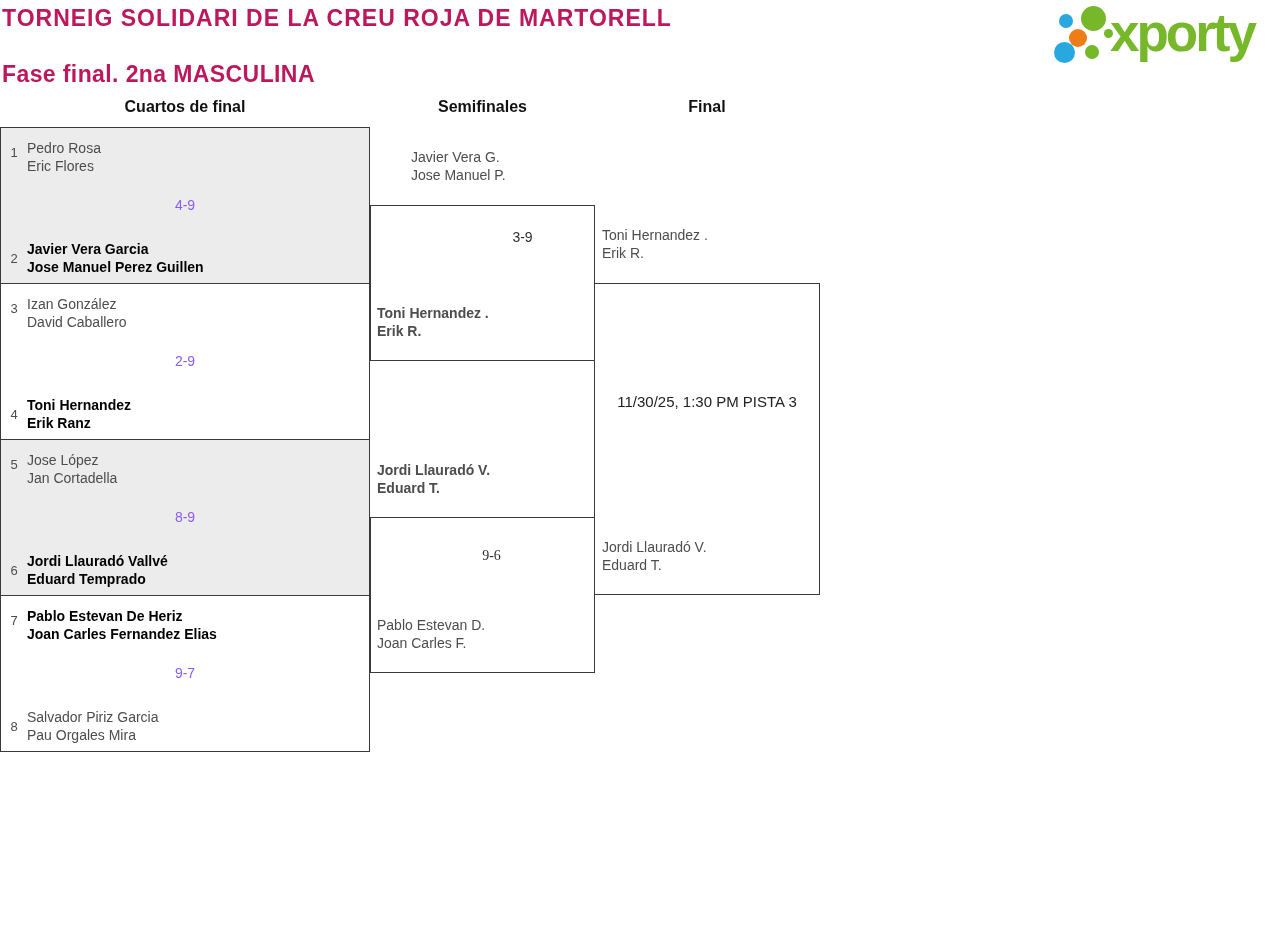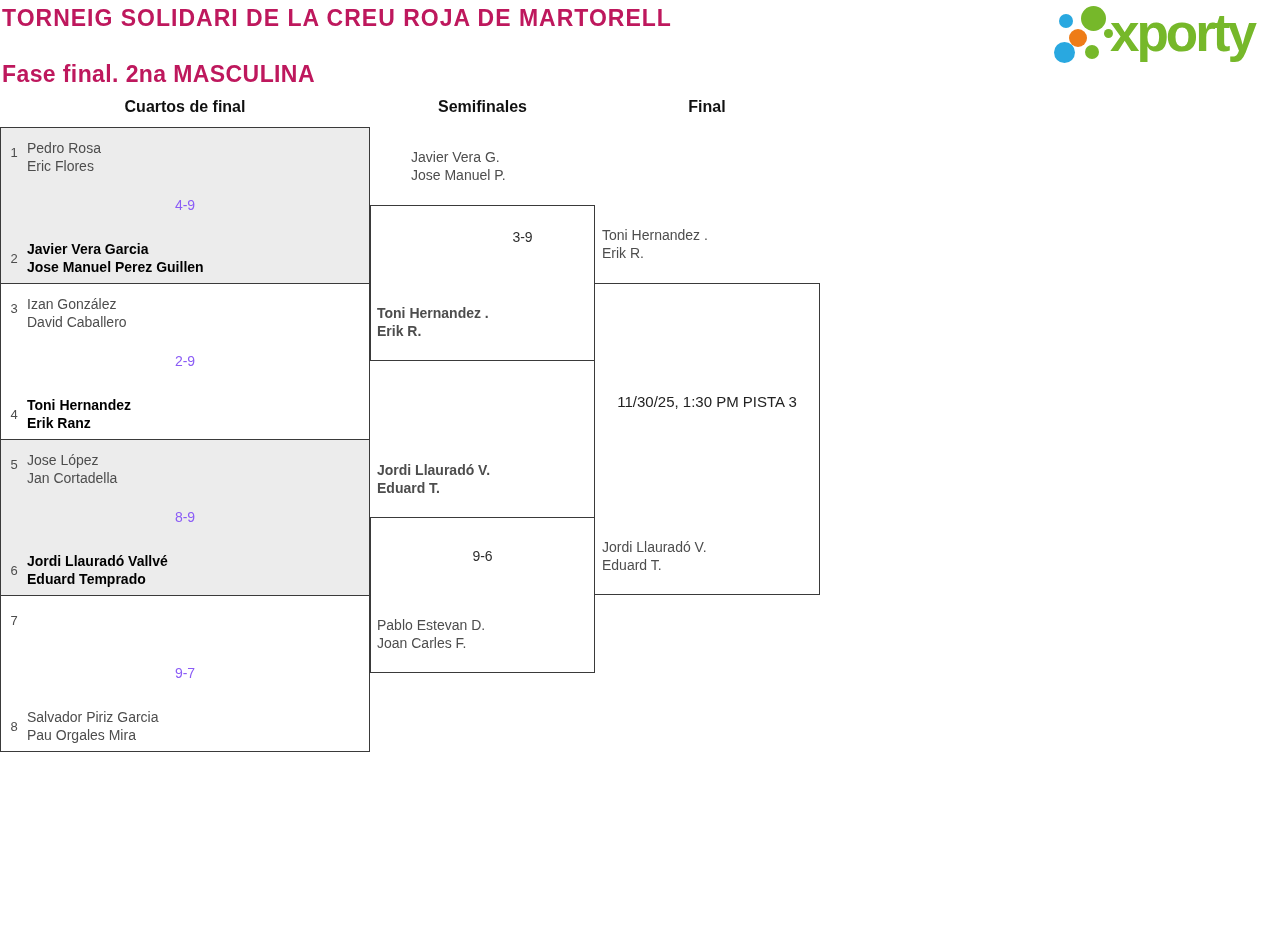--- a/index.html
+++ b/index.html
@@ -58,21 +58,21 @@
   
   .lbl{position:absolute;font-size:14px;line-height:18px;color:#4d4d4d;white-space:nowrap;}
   .lbl-sf1a{left:377px;top:148px;margin-left:34px;}
   .lbl-sf1b{left:377px;top:304px;}
   .lbl-sf2a{left:377px;top:461px;}
   .lbl-sf2b{left:377px;top:616px;}
   .lbl-fa{left:602px;top:226px;}
   .lbl-fb{left:602px;top:538px;}
   .mid-score{position:absolute;text-align:center;font-size:14px;color:#2e2e2e;}
   .sc-sf1{left:370px;width:225px;top:229px;padding-left:40px;}
-  .sc-sf2{left:370px;width:225px;top:548px;}
+  .sc-sf2{left:379px;width:225px;top:548px;font-family:Liberation Serif, serif;}
   .final-schedule{position:absolute;left:594px;width:226px;top:393px;text-align:center;
                   font-size:15px;color:#222;white-space:nowrap;}
 </style>
 </head>
 <body>
 
 <div class="canvas">
 
   <div class="title-line title-1">TORNEIG SOLIDARI DE LA CREU ROJA DE MARTORELL</div>
   <div class="title-line title-2">Fase final. 2na MASCULINA</div>
@@ -130,20 +130,24 @@
       <div class="qf-score">8-9</div>
       <div class="seed seed-b">6</div>
       <div class="team team-b winner">
         <div>Jordi Llauradó Vallvé</div>
         <div>Eduard Temprado</div>
       </div>
     </div>
 
     <div class="qf-block">
       <div class="seed seed-a">7</div>
+      <div class="team team-a winner">
+        <div>Pablo Estevan De Heriz</div>
+        <div>Joan Carles Fernandez Elias</div>
+      </div>
       <div class="qf-score">9-7</div>
       <div class="seed seed-b">8</div>
       <div class="team team-b">
         <div>Salvador Piriz Garcia</div>
         <div>Pau Orgales Mira</div>
       </div>
     </div>
 
   </div>
 

